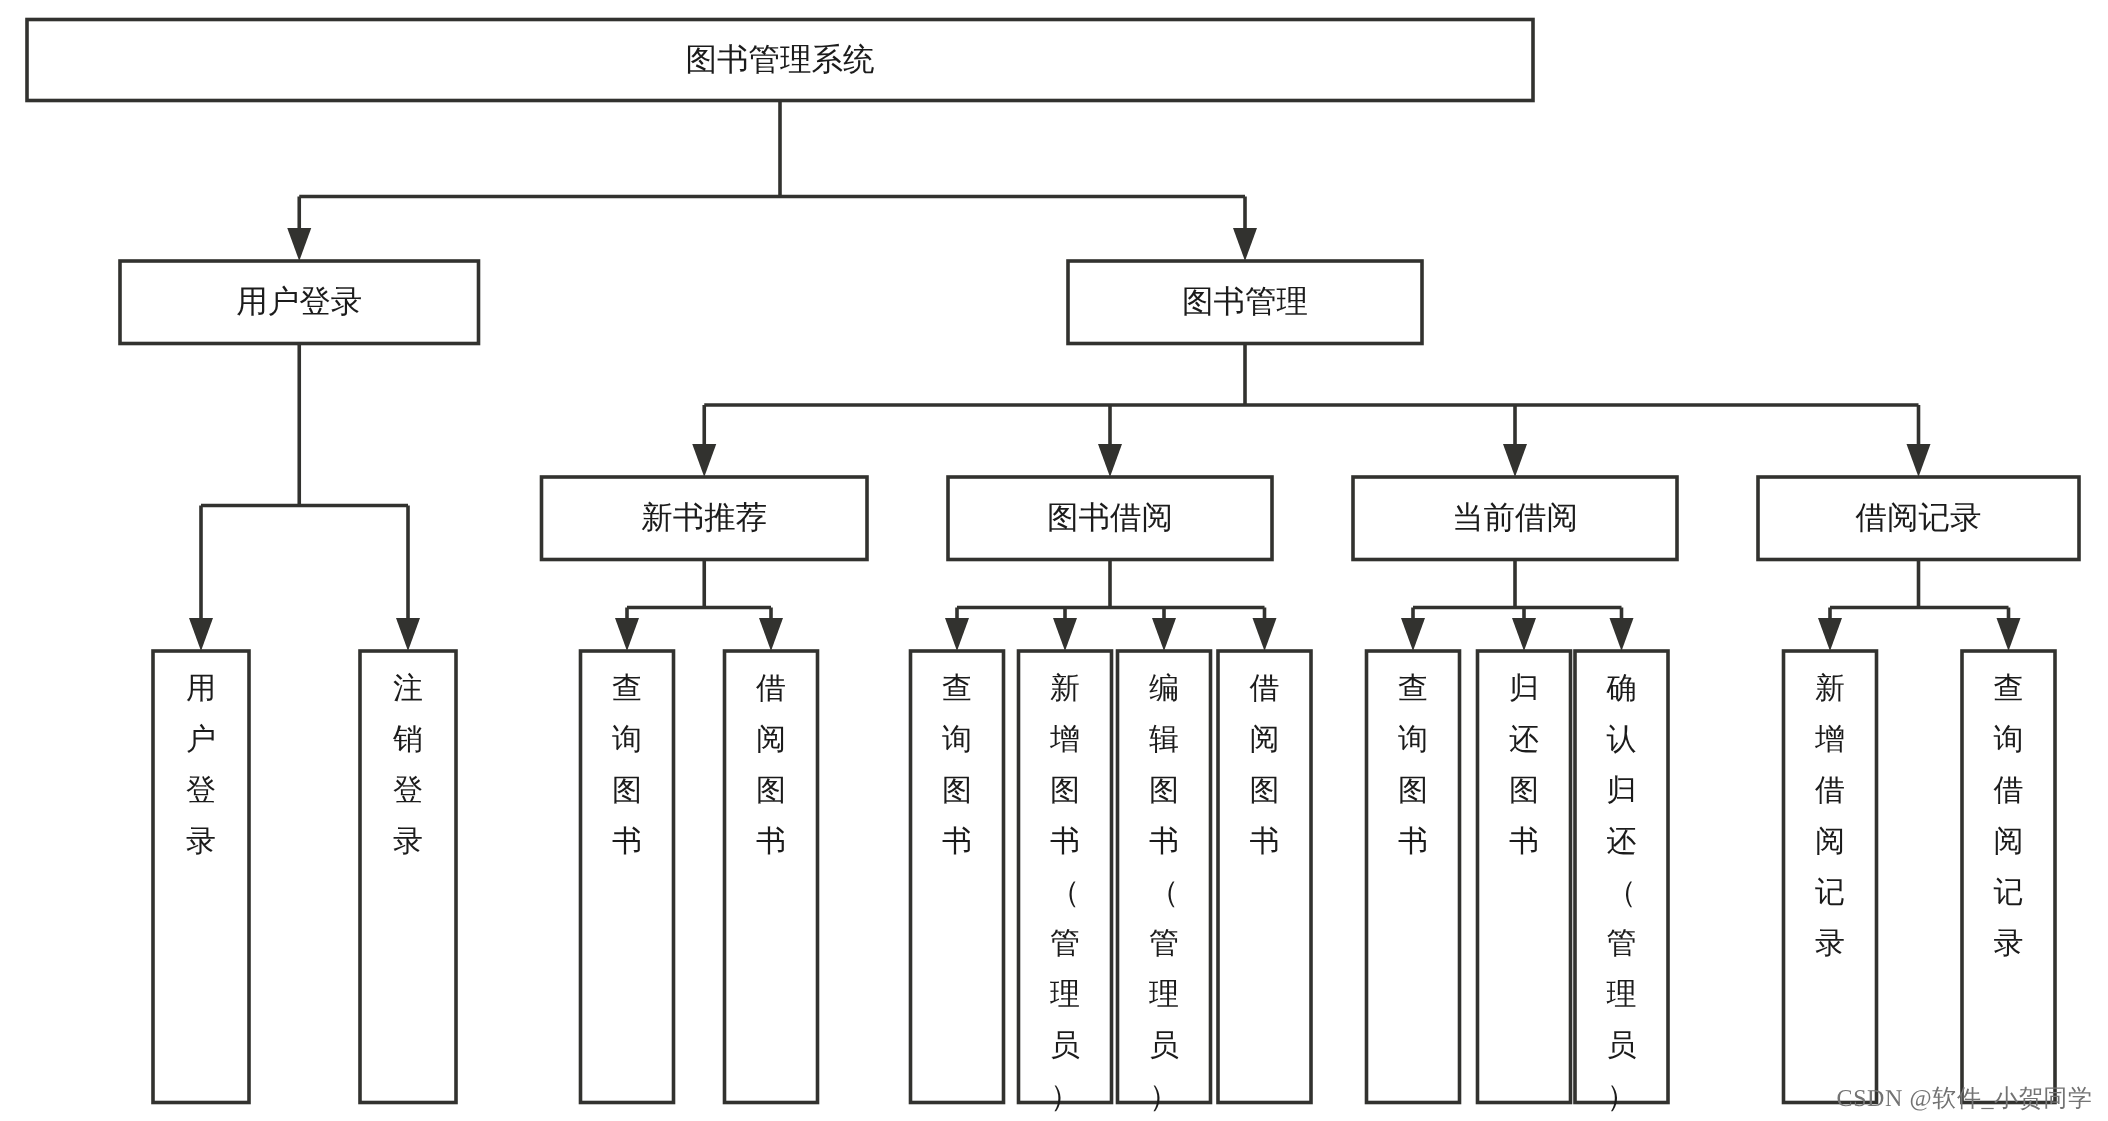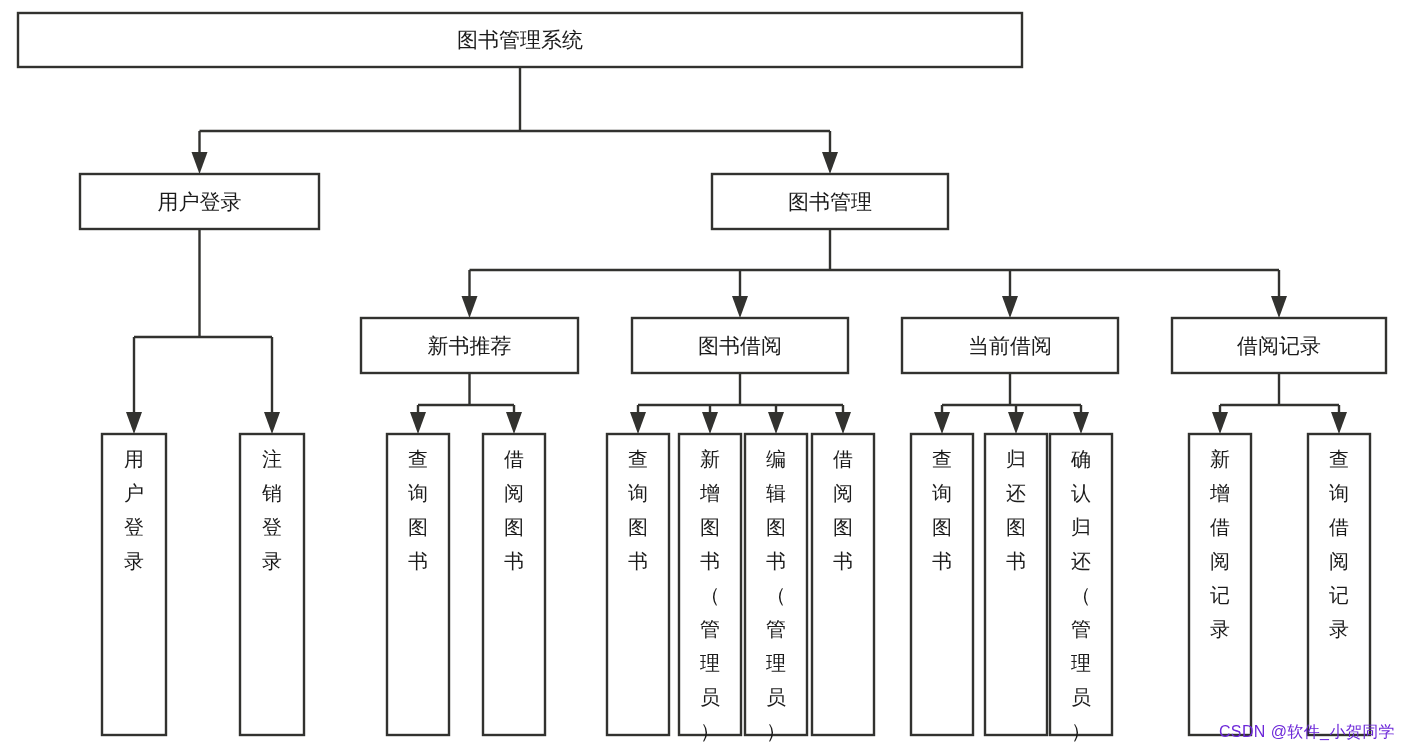--- a/index.html
+++ b/index.html
@@ -48,23 +48,23 @@
     text-anchor: middle;
     dominant-baseline: middle;
   }
   text.node-label.vertical {
     font-size: 20px;
   }
   .watermark {
     position: absolute;
     right: 10px;
     bottom: 4px;
-    color: #6d28d9;
+    color: #737373;
     font-size: 16px;
-    font-family: Liberation Sans, sans-serif;
+    font-family: Liberation Serif, serif;
     white-space: nowrap;
     letter-spacing: 0.4px;
     user-select: none;
   }
 </style>
 </head>
 <body>
 
 <div id="diagram-root">
 

